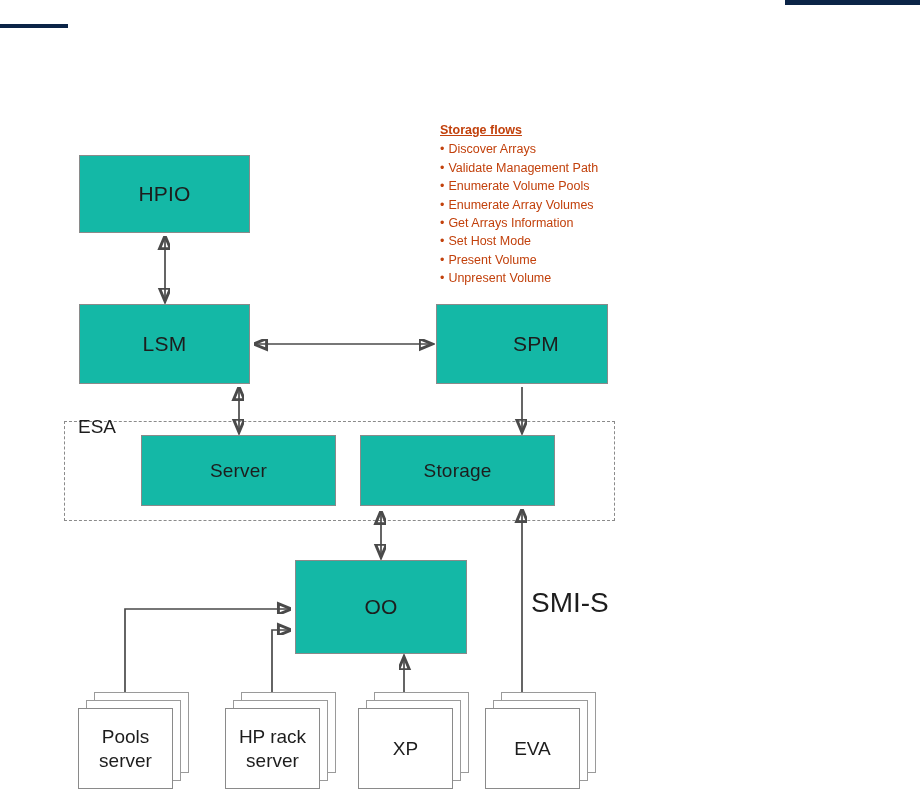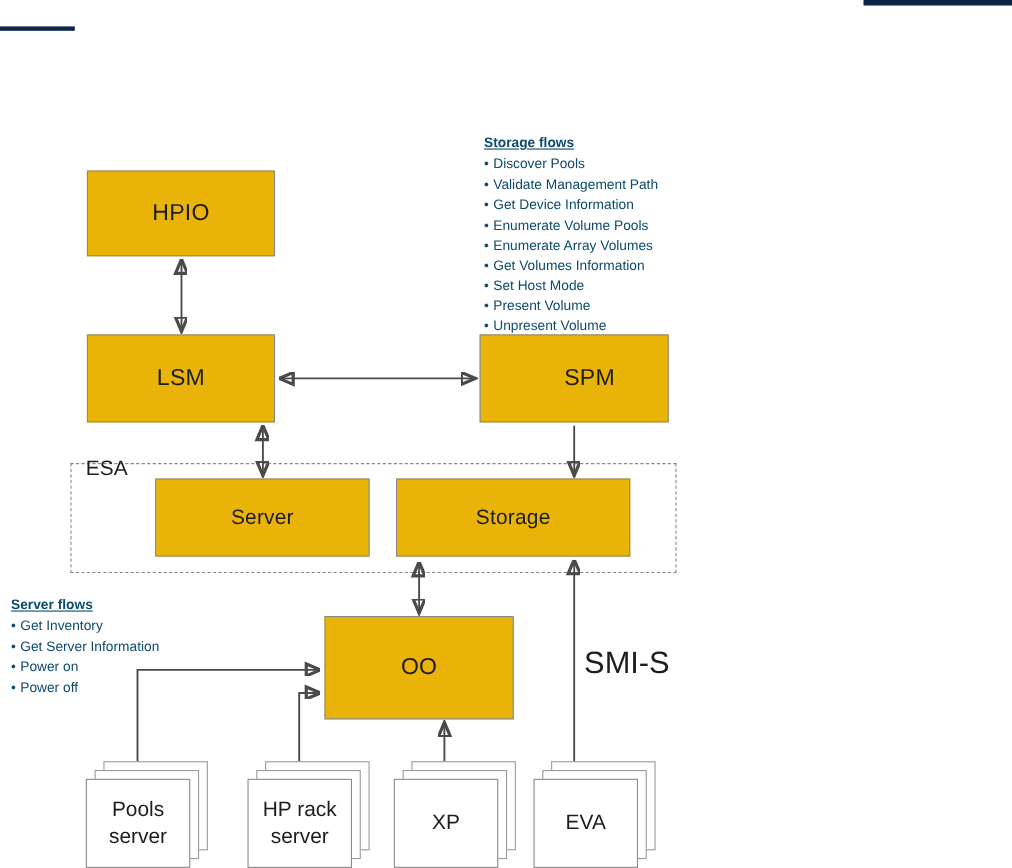--- a/index.html
+++ b/index.html
@@ -26,21 +26,21 @@
     background: #0b2447;
   }
   .rule-left  { left: 0px;   top: 24px; width: 68px;  height: 4px; }
   .rule-right { left: 785px; top: 0px;  width: 135px; height: 5px; }
 
   
   .node {
     position: absolute;
     box-sizing: border-box;
     border: 1.6px solid #8a8a8a;
-    background: #eab308;
+    background: #14b8a6;
     display: flex;
     align-items: center;
     justify-content: center;
     font-size: 21px;
     color: #1d1d1d;
     letter-spacing: .2px;
     z-index: 4;
   }
   .node.small { font-size: 19px; }
 
@@ -83,21 +83,21 @@
     line-height: 1.22;
     color: #1d1d1d;
     padding: 0 4px;
   }
 
   
   .flow-note {
     position: absolute;
     font-size: 12.5px;
     line-height: 1.47;
-    color: #0c4a6e;
+    color: #c2410c;
     z-index: 6;
     white-space: nowrap;
   }
   .flow-note .flow-title {
     font-weight: bold;
     text-decoration: underline;
     display: block;
     margin-bottom: 1px;
   }
   .flow-note ul {
@@ -175,21 +175,21 @@
   <div class="esa-label" style="left:78px; top:416px;">ESA</div>
 
   <div class="node" style="left:79px; top:155px; width:171px; height:78px;">HPIO</div>
 
   <div class="node" style="left:79px; top:304px; width:171px; height:80px;">LSM</div>
 
   <div class="node" style="left:436px; top:304px; width:172px; height:80px;padding-left:28px;">SPM</div>
 
   <div class="node small" style="left:141px; top:435px; width:195px; height:71px;">Server</div>
 
-  <div class="node small" style="left:360px; top:435px; width:213px; height:71px;">Storage</div>
+  <div class="node small" style="left:360px; top:435px; width:195px; height:71px;">Storage</div>
 
   <div class="node" style="left:295px; top:560px; width:172px; height:94px;">OO</div>
 
   <div class="stack" style="left:78px; top:692px; width:111px; height:97px;">
     <div class="sheet s3" style="width:95px; height:81px;"></div>
     <div class="sheet s2" style="width:95px; height:81px;"></div>
     <div class="sheet s1" style="width:95px; height:81px;">
       <span>
         <span>Pools</span><br>
         <span>server</span>
@@ -222,35 +222,25 @@
     <div class="sheet s1" style="width:95px; height:81px;">
       <span>EVA</span>
     </div>
   </div>
 
   <div class="edge-label" style="left:531px; top:587px;">SMI-S</div>
 
   <div class="flow-note" style="left:440px; top:121px;">
     <span class="flow-title">Storage flows</span>
     <ul>
-      <li>Discover Pools</li>
+      <li>Discover Arrays</li>
       <li>Validate Management Path</li>
-      <li>Get Device Information</li>
       <li>Enumerate Volume Pools</li>
       <li>Enumerate Array Volumes</li>
-      <li>Get Volumes Information</li>
+      <li>Get Arrays Information</li>
       <li>Set Host Mode</li>
       <li>Present Volume</li>
       <li>Unpresent Volume</li>
     </ul>
   </div>
 
-  <div class="flow-note" style="left:10px; top:541px;">
-    <span class="flow-title">Server flows</span>
-    <ul>
-      <li>Get Inventory</li>
-      <li>Get Server Information</li>
-      <li>Power on</li>
-      <li>Power off</li>
-    </ul>
-  </div>
 
 </div>
 
 </body></html>

